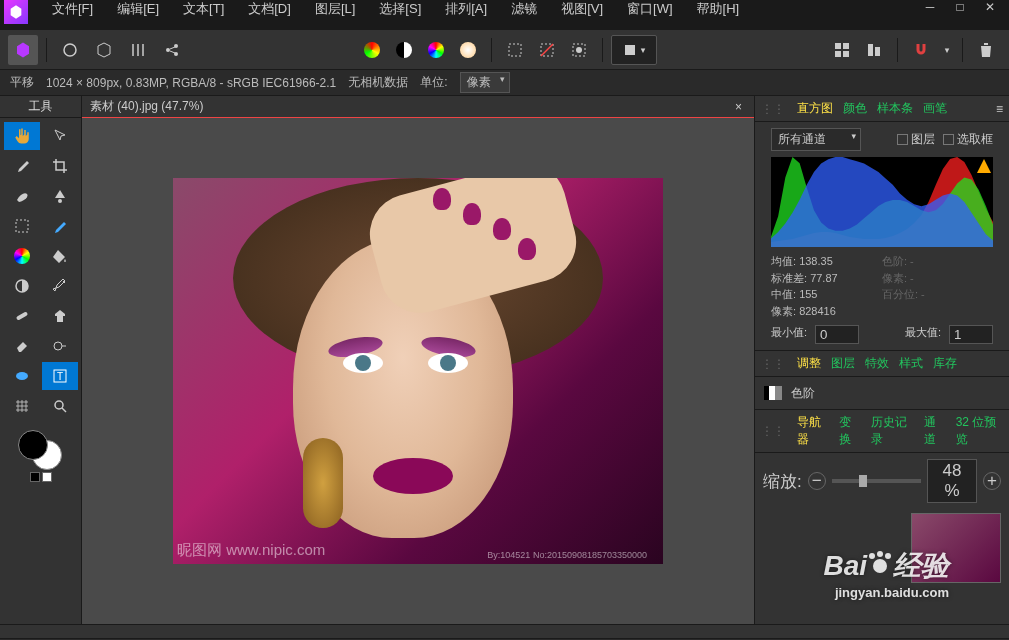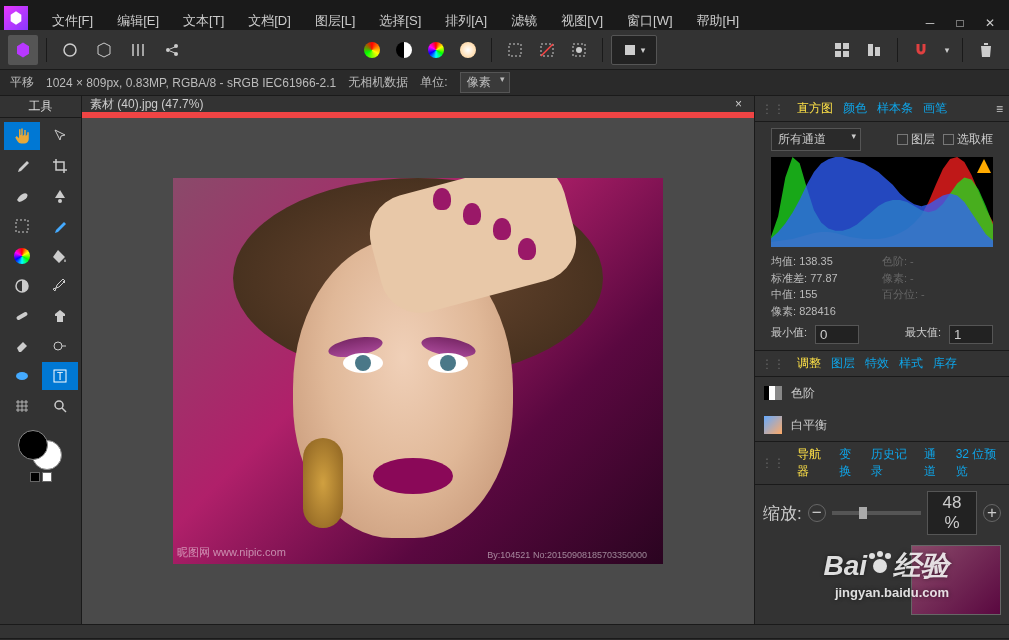--- a/index.html
+++ b/index.html
@@ -1,19 +1,19 @@
 <!DOCTYPE html>
 <html><head>
 <meta charset="utf-8">
 <style>
 * { margin: 0; padding: 0; box-sizing: border-box; font-family: "Microsoft YaHei", sans-serif; }
 body { background: #2a2a2a; color: #ccc; width: 1009px; height: 640px; overflow: hidden; font-size: 12px; }
 
 
-.titlebar { height: 30px; background: #1a1a1a; display: flex; align-items: flex-end; padding: 0 4px; }
+.titlebar { height: 30px; background: #1a1a1a; display: flex; align-items: flex-start; padding: 0 4px; }
 .app-logo { width: 24px; height: 24px; background: linear-gradient(135deg, #e838ff, #8838ff); margin-right: 12px; display: flex; align-items: center; justify-content: center; }
 .app-logo svg { width: 16px; height: 16px; }
 .menu-item { padding: 0 12px; color: #ccc; cursor: pointer; font-size: 13px; }
 .window-controls { margin-left: auto; display: flex; gap: 16px; padding-right: 8px; }
 .win-btn { width: 14px; height: 14px; color: #ccc; cursor: pointer; display: flex; align-items: center; justify-content: center; }
 
 
 .toolbar { height: 40px; background: #333; display: flex; align-items: center; padding: 0 8px; gap: 4px; border-bottom: 1px solid #1a1a1a; }
 .tool-btn { width: 30px; height: 30px; display: flex; align-items: center; justify-content: center; cursor: pointer; border-radius: 2px; }
 .tool-btn.active { background: #555; }
@@ -37,49 +37,49 @@
 .tbtn.active { background: #0078d4; }
 .color-swatches { padding: 6px; display: flex; flex-direction: column; align-items: center; }
 .swatch-pair { position: relative; width: 46px; height: 40px; }
 .swatch-fg { position: absolute; width: 30px; height: 30px; border-radius: 50%; background: #000; border: 1px solid #888; z-index: 2; }
 .swatch-bg { position: absolute; width: 30px; height: 30px; border-radius: 50%; background: #fff; border: 1px solid #888; left: 14px; top: 10px; }
 .mini-swatches { display: flex; gap: 2px; margin-top: 2px; }
 .mini-sw { width: 10px; height: 10px; border: 1px solid #666; }
 
 
 .canvas-area { flex: 1; background: #4a4a4a; display: flex; flex-direction: column; }
-.doc-tab { height: 22px; background: #333; display: flex; align-items: center; padding: 0 8px; color: #ccc; font-size: 12px; border-bottom: 6px solid #ef4444; }
+.doc-tab { height: 22px; background: #333; display: flex; align-items: center; padding: 0 8px; color: #ccc; font-size: 12px; border-bottom: 1px solid #ef4444; }
 .doc-tab .close-x { margin-left: auto; cursor: pointer; padding: 0 4px; }
 .canvas-viewport { flex: 1; display: flex; align-items: center; justify-content: center; background: #4a4a4a; position: relative; }
 .canvas-img { width: 490px; height: 386px; background: linear-gradient(135deg, #8a4a6a 0%, #b0206a 40%, #5a0840 70%, #2a0420 100%); position: relative; overflow: hidden; }
 .face-shape { position: absolute; left: 120px; top: 60px; width: 220px; height: 300px; background: radial-gradient(ellipse at 50% 40%, #f0d0b8 0%, #e0b898 50%, #c09070 100%); border-radius: 50% 50% 45% 45%; }
 .hair-shape { position: absolute; left: 60px; top: 0; width: 370px; height: 200px; background: radial-gradient(ellipse, #6a4830 0%, #3a2818 100%); border-radius: 50%; }
 .hand-shape { position: absolute; left: 200px; top: 0; width: 200px; height: 120px; background: #e8c8a8; border-radius: 40px; transform: rotate(-15deg); }
 .nail { position: absolute; width: 18px; height: 22px; background: #9a1868; border-radius: 50% 50% 40% 40%; }
 .nail.n1 { left: 260px; top: 10px; }
 .nail.n2 { left: 290px; top: 25px; }
 .nail.n3 { left: 320px; top: 40px; }
 .nail.n4 { left: 345px; top: 60px; }
 .lips { position: absolute; left: 200px; top: 280px; width: 80px; height: 36px; background: #8a0858; border-radius: 50%; }
 .eye { position: absolute; width: 40px; height: 20px; background: #fff; border-radius: 50%; }
 .eye.l { left: 170px; top: 175px; }
 .eye.r { left: 255px; top: 175px; }
 .eye::after { content: ""; position: absolute; width: 16px; height: 16px; background: #4a7888; border-radius: 50%; left: 12px; top: 2px; }
 .eyeshadow { position: absolute; width: 55px; height: 18px; background: linear-gradient(#7a2868, #a84898); border-radius: 50%; }
 .eyeshadow.l { left: 155px; top: 160px; transform: rotate(-10deg); }
 .eyeshadow.r { left: 248px; top: 160px; transform: rotate(10deg); }
 .earring { position: absolute; left: 130px; top: 260px; width: 40px; height: 90px; background: radial-gradient(#d0a040, #8a6020); border-radius: 20px; }
-.wm-left { position: absolute; left: 4px; bottom: 4px; font-size: 11px; color: rgba(255,255,255,.5); }
+.wm-left { position: absolute; left: 4px; bottom: 4px; font-size: 15px; color: rgba(255,255,255,.5); }
 .wm-right { position: absolute; right: 16px; bottom: 4px; font-size: 9px; color: rgba(255,255,255,.5); }
 
 
 .right-panels { width: 255px; background: #333; border-left: 1px solid #1a1a1a; display: flex; flex-direction: column; overflow: hidden; }
 .panel-tabs { display: flex; padding: 2px 6px; gap: 10px; border-bottom: 1px solid #1a1a1a; font-size: 12px; align-items: center; }
 .panel-tabs .handle { color: #666; margin-right: 2px; }
-.ptab { color: #0ea5e9; cursor: pointer; padding: 2px 0; }
+.ptab { color: #22c55e; cursor: pointer; padding: 2px 0; }
 .ptab.active { color: #fde047; }
 .panel-body { padding: 6px 16px; border-bottom: 1px solid #1a1a1a; }
 .hist-controls { display: flex; align-items: center; gap: 8px; margin-bottom: 6px; }
 .hist-dropdown { background: #2a2a2a; border: 1px solid #555; padding: 2px 16px 2px 6px; position: relative; flex: 0 0 90px; }
 .hist-dropdown::after { content: "▾"; position: absolute; right: 4px; font-size: 9px; }
 .chk { width: 11px; height: 11px; border: 1px solid #777; display: inline-block; vertical-align: middle; margin-right: 3px; }
 .histogram { height: 90px; background: #000; position: relative; overflow: hidden; margin-bottom: 6px; }
 .hist-warn { position: absolute; right: 2px; top: 2px; width: 14px; height: 14px; background: #ffaa00; clip-path: polygon(50% 0, 100% 100%, 0 100%); }
 .hist-svg { width: 100%; height: 100%; }
 .stats { font-size: 11px; color: #bbb; line-height: 1.5; display: grid; grid-template-columns: 1fr 1fr; }
@@ -458,26 +458,20 @@
       <span class="ptab">样式</span>
       <span class="ptab">库存</span>
     </div>
     <div style="border-bottom:1px solid #1a1a1a">
       <div class="adj-item">
           <div class="adj-icon">
             <div class="levels-icon"></div>
           </div>
           <span>色阶</span>
         </div>
-      <div class="adj-item">
-          <div class="adj-icon">
-            <div class="wb-icon"></div>
-          </div>
-          <span>白平衡</span>
-        </div>
     </div>
 
     <div class="panel-tabs">
       <span class="handle">⋮⋮</span>
       <span class="ptab active">导航器</span>
       <span class="ptab">变换</span>
       <span class="ptab">历史记录</span>
       <span class="ptab">通道</span>
       <span class="ptab">32 位预览</span>
     </div>

